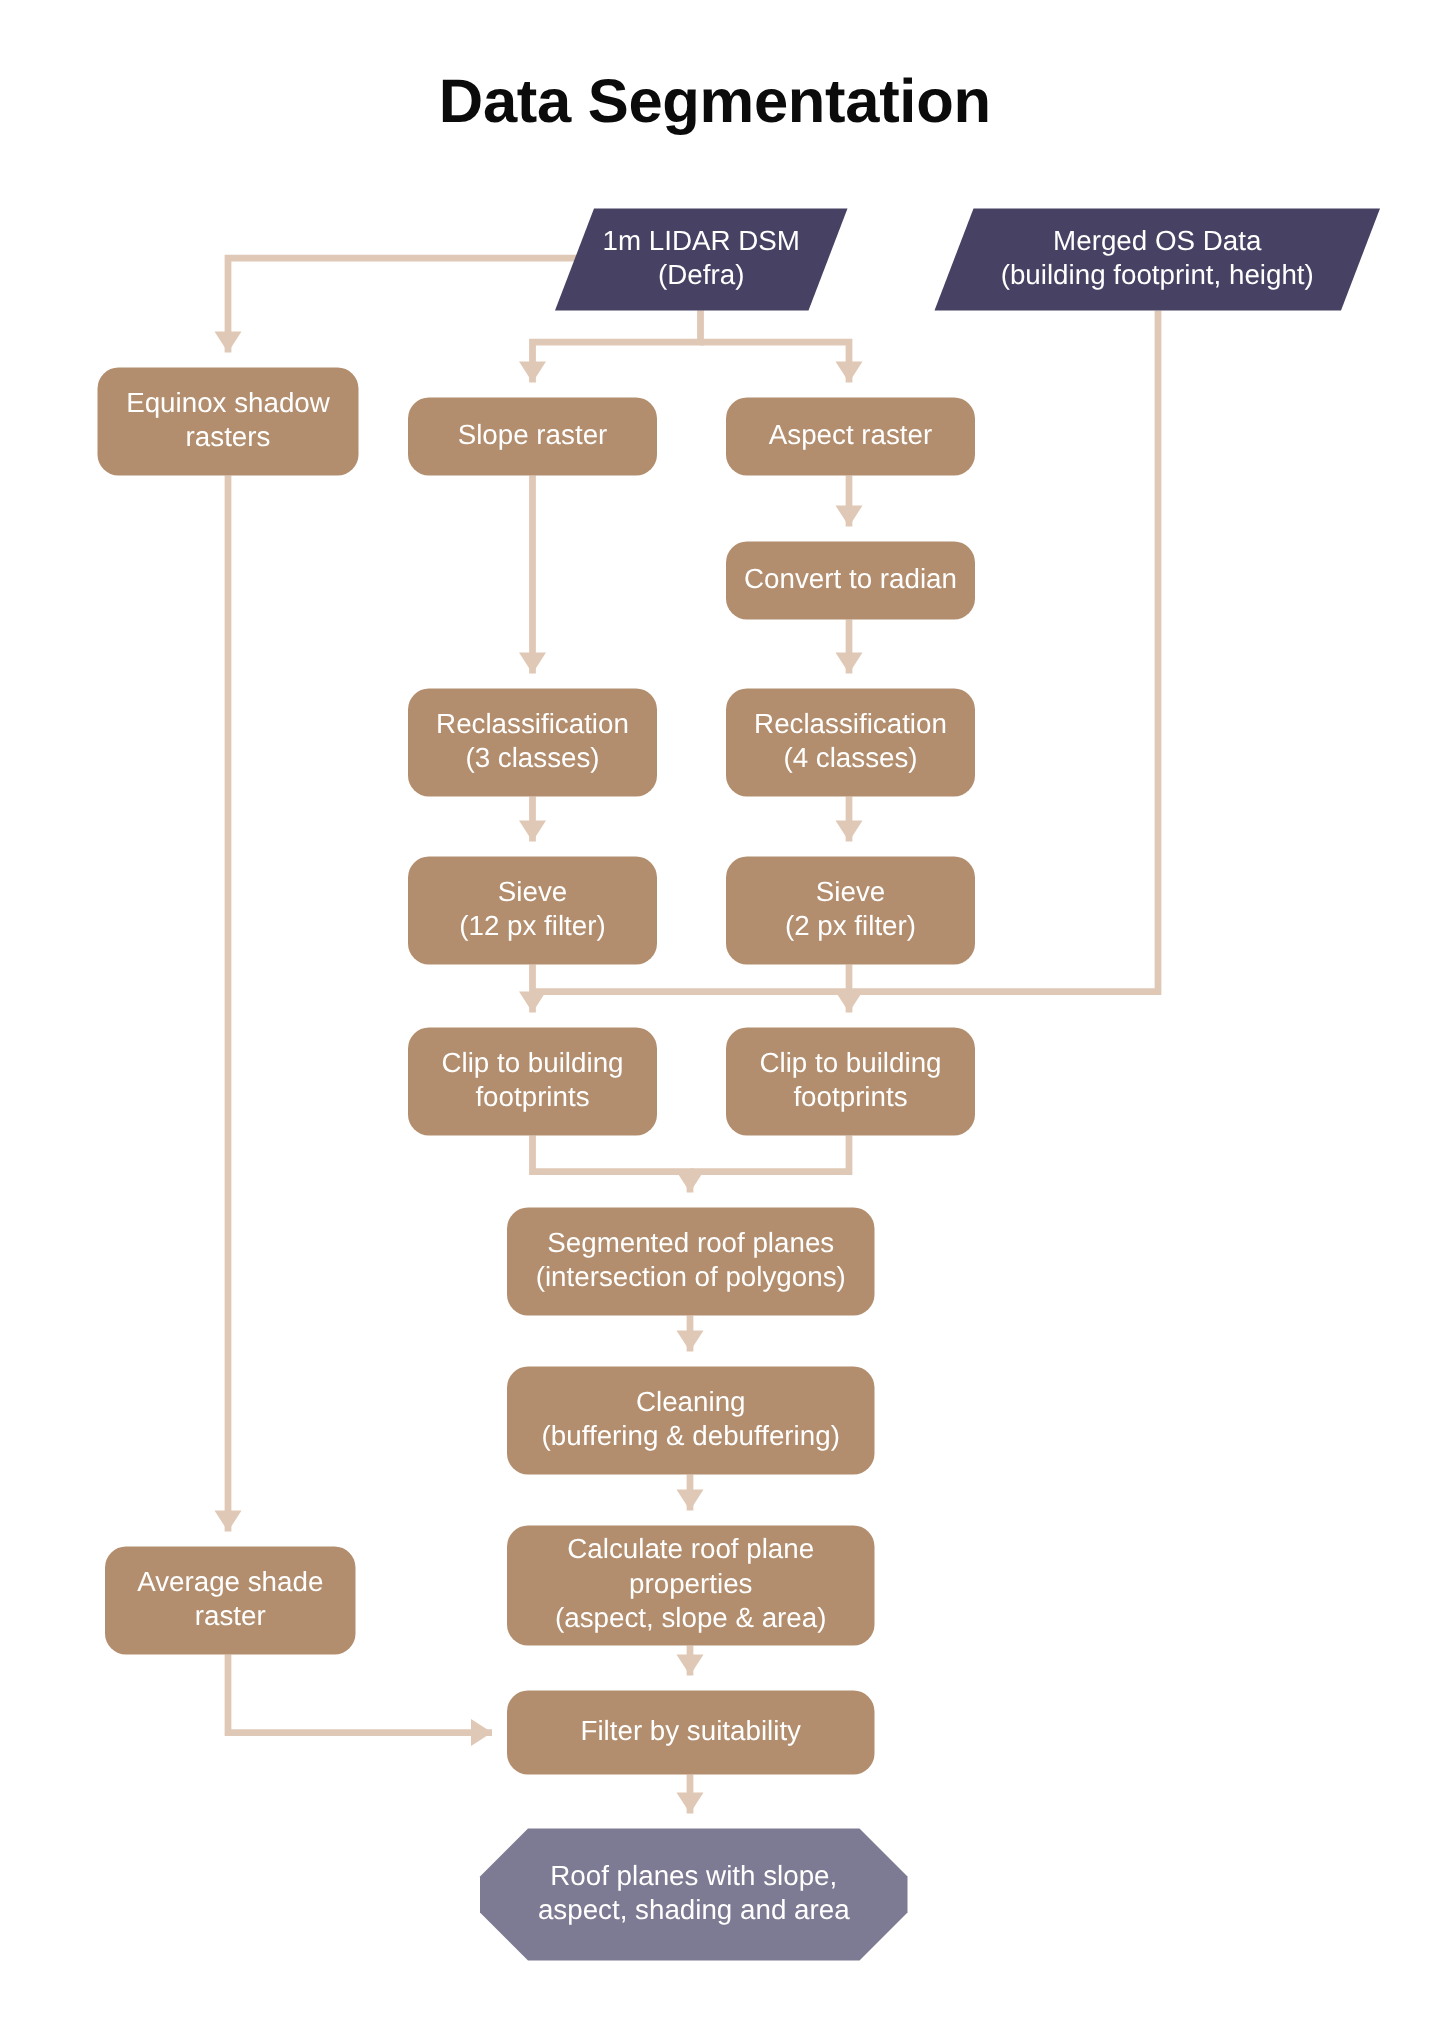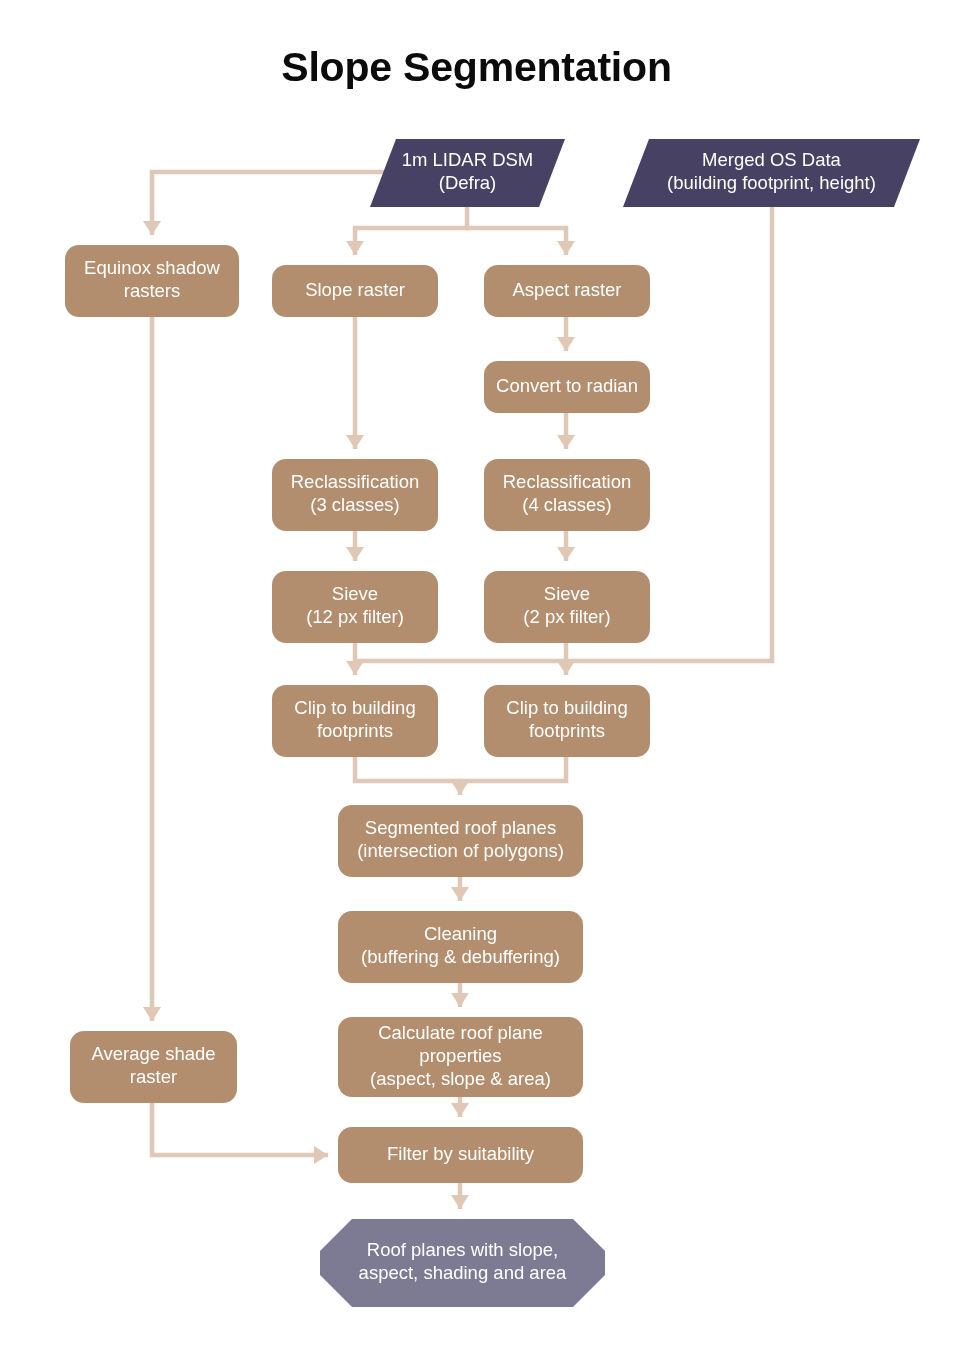--- a/index.html
+++ b/index.html
@@ -44,21 +44,21 @@
     stroke-linecap: butt;
     stroke-linejoin: miter;
   }
   .arrow-head {
     fill: #e0c8b6;
   }
 </style>
 </head>
 <body>
 
-<div id="diagram-title">Slope Segmentation</div>
+<div id="diagram-title">Data Segmentation</div>
 
 <svg id="flow-svg" width="953" height="1349" viewBox="0 0 953 1349">
   <g id="edge-layer">
       <g>
         <path d="M 467,207 L 467,172 L 152,172 L 152,235" class="connector"></path>
         <polygon points="143,221 161,221 152,235" class="arrow-head"></polygon>
       </g>
       <g>
         <path d="M 467,207 L 467,228 L 355,228 L 355,255" class="connector"></path>
         <polygon points="346,241 364,241 355,255" class="arrow-head"></polygon>

